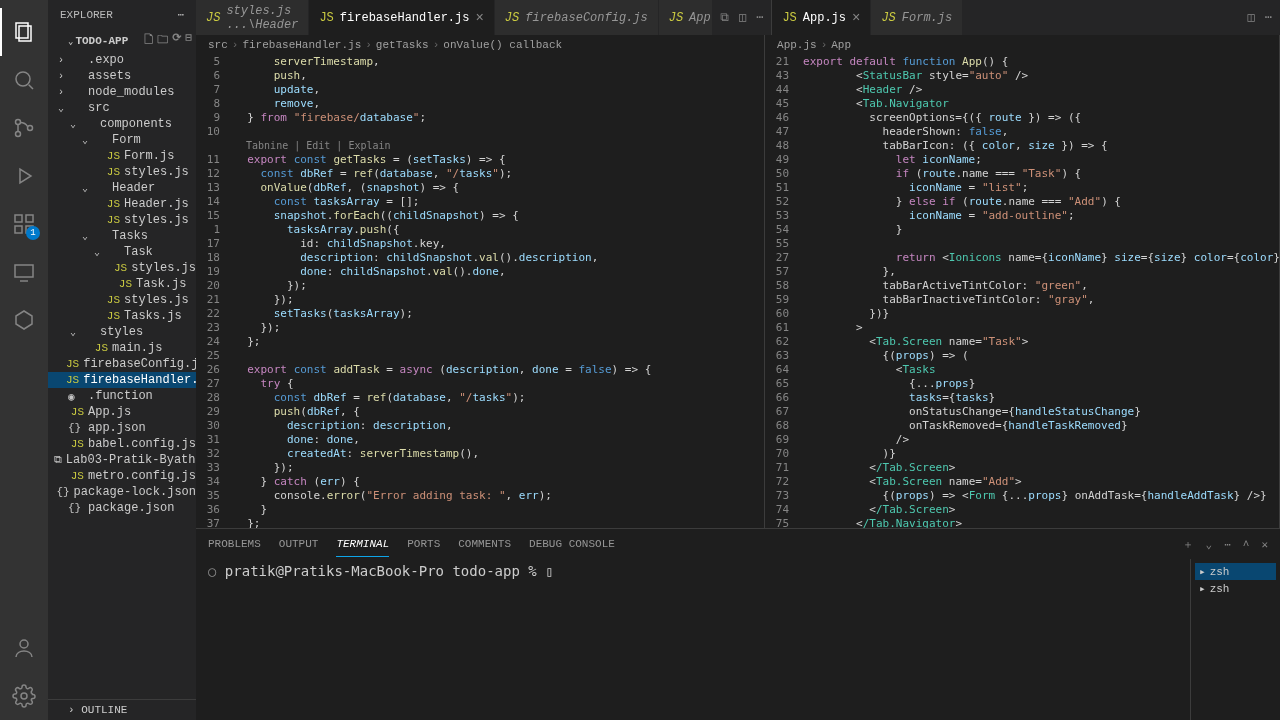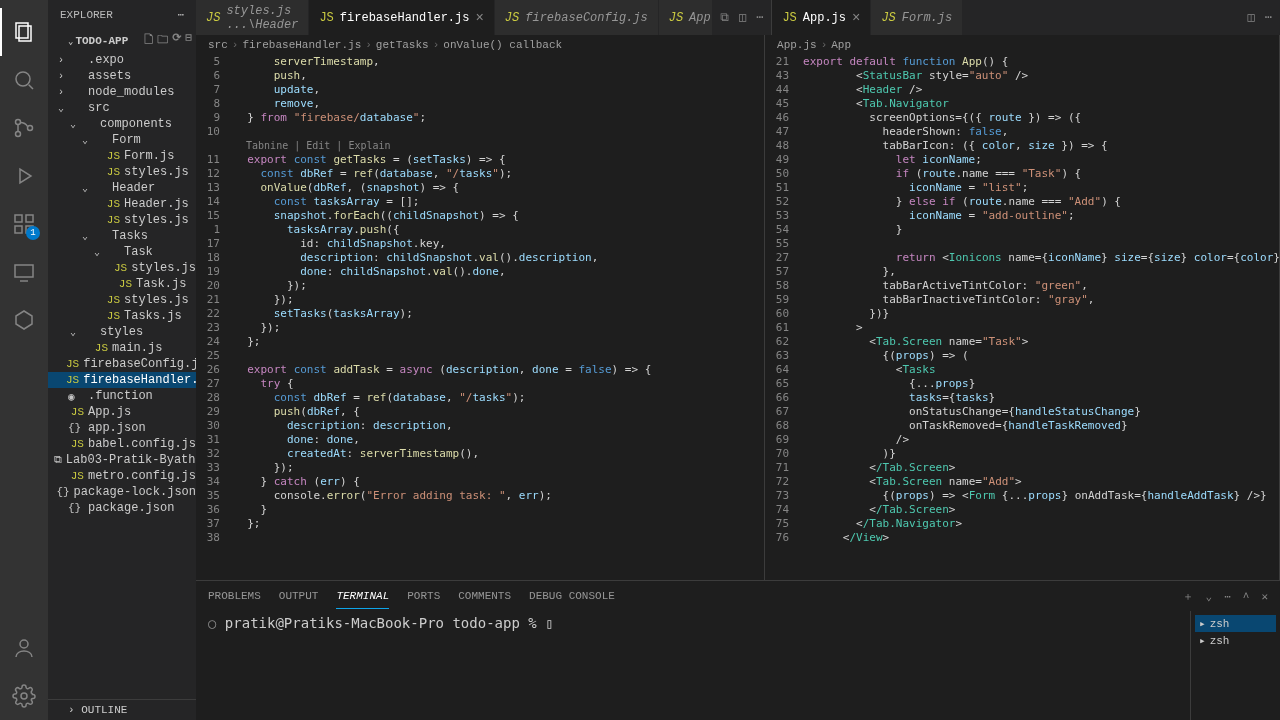--- a/index.html
+++ b/index.html
@@ -34,21 +34,21 @@
 .tab .close { color: #888; cursor: pointer; font-size: 14px; }
 .tab-icons { display: flex; align-items: center; padding: 0 8px; gap: 10px; color: #858585; }
 .editors { flex: 1; display: flex; overflow: hidden; }
 .editor-pane { flex: 1; display: flex; flex-direction: column; overflow: hidden; border-right: 1px solid #3c3c3c; }
 .breadcrumb { padding: 4px 12px; font-size: 11px; color: #a0a0a0; display: flex; align-items: center; gap: 4px; }
 .breadcrumb .sep { color: #666; }
 .code-area { flex: 1; display: flex; overflow: hidden; font-family: Menlo, Monaco, monospace; font-size: 11px; line-height: 14px; }
 .gutter { width: 38px; text-align: right; padding-right: 14px; color: #858585; user-select: none; }
 .code-lines { flex: 1; white-space: pre; color: #d4d4d4; overflow: hidden; }
 .code-lines .lens { color: #858585; font-size: 10px; }
-.panel { height: 140px; border-top: 1px solid #3c3c3c; background: #1e1e1e; display: flex; flex-direction: column; }
+.panel { height: 192px; border-top: 1px solid #3c3c3c; background: #1e1e1e; display: flex; flex-direction: column; }
 .panel-tabs { display: flex; padding: 0 12px; height: 30px; align-items: center; justify-content: space-between; font-size: 11px; }
 .panel-tabs-left { display: flex; gap: 18px; }
 .panel-tab { color: #969696; cursor: pointer; text-transform: uppercase; padding: 6px 0; }
 .panel-tab.active { color: #fff; border-bottom: 1px solid #0ea5e9; font-style: italic; }
 .panel-right { display: flex; gap: 12px; color: #858585; align-items: center;}
 .terminal-body { flex: 1; display: flex; }
 .terminal-content { flex: 1; padding: 4px 12px; font-family: Menlo, monospace; font-size: 14px; color: #ccc; }
 .terminal-side { width: 90px; border-left: 1px solid #3c3c3c; padding: 4px; font-size: 11px; }
 .term-item { padding: 2px 4px; display:flex; align-items:center; gap:4px; }
 .term-item.active { background: #094771; }.k-export{color:#c586c0}.k-string{color:#ce9178}.k-func{color:#dcdcaa}.k-var{color:#9cdcfe}.k-const{color:#569cd6}.k-type{color:#4ec9b0}

